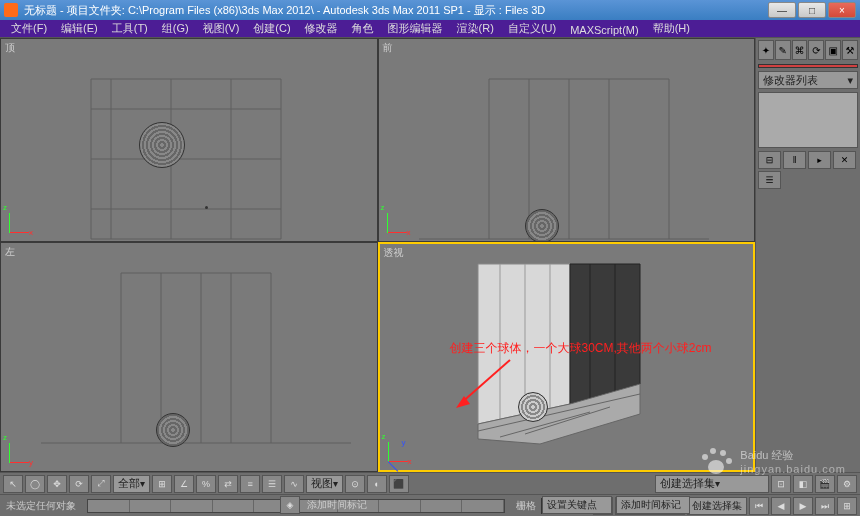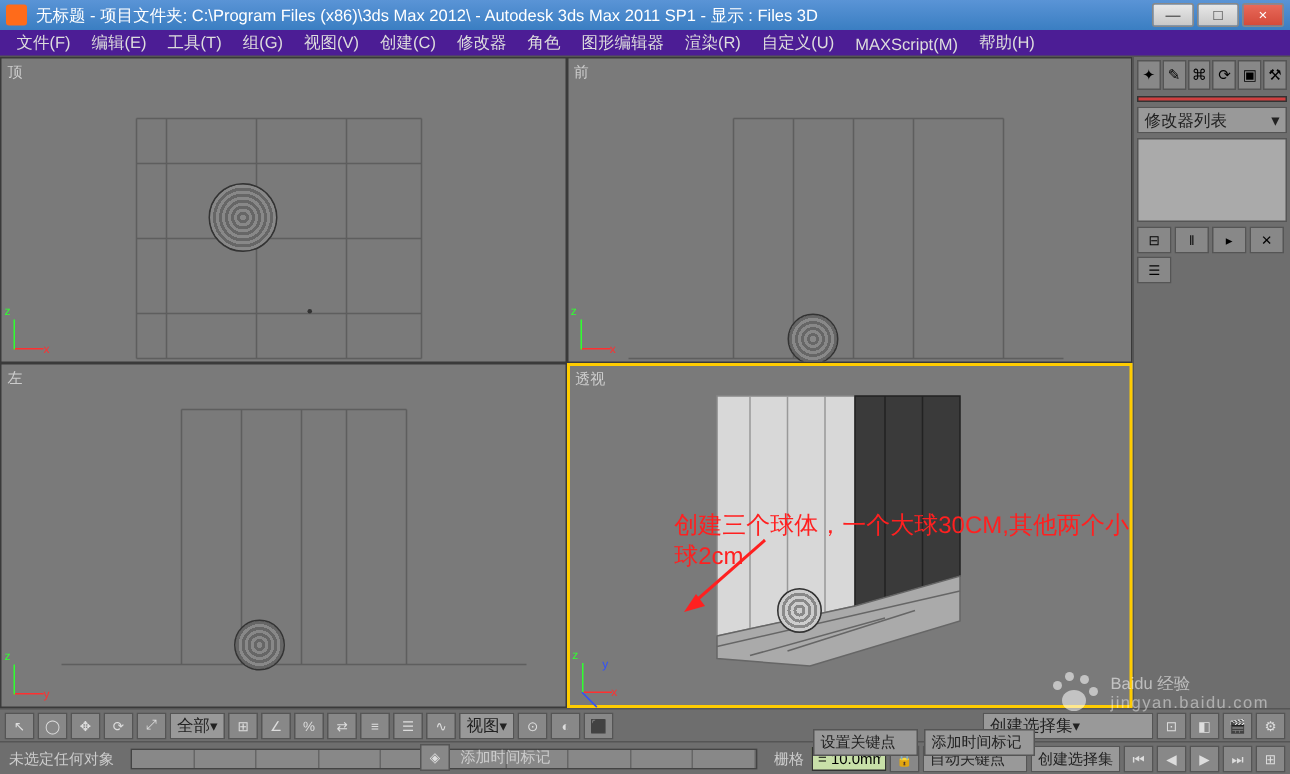--- a/index.html
+++ b/index.html
@@ -29,21 +29,21 @@
 .axes .lbl { position: absolute; font-size: 8px; }
 .sidepanel { width: 105px; background: #6e6e6e; border-left: 1px solid #555; padding: 2px; }
 .sp-tabs { display: flex; gap: 1px; height: 20px; margin-bottom: 4px; }
 .sp-tab { flex: 1; background: #888; border: 1px solid #555; display: flex; align-items: center; justify-content: center; cursor: pointer; font-size: 10px; }
 .sp-red { height: 4px; background: #d04040; border: 1px solid #333; margin-bottom: 3px; }
 .sp-dropdown { height: 18px; background: #999; border: 1px solid #555; display: flex; align-items: center; padding: 0 4px; font-size: 10px; color: #222; margin-bottom: 3px; cursor: pointer; }
 .sp-dropdown .arrow { margin-left: auto; }
 .sp-list { height: 56px; background: #aaa; border: 1px solid #555; margin-bottom: 3px; }
 .sp-btns { display: flex; gap: 2px; flex-wrap: wrap; }
 .sp-btn { width: 23px; height: 18px; background: #888; border: 1px solid #555; cursor: pointer; display: flex; align-items: center; justify-content: center; font-size: 9px; }
-.annotation { position: absolute; color: #ff2020; font-size: 16px; pointer-events: none; z-index: 20; }
+.annotation { position: absolute; color: #ff2020; font-size: 12px; pointer-events: none; z-index: 20; }
 .arrow-svg { position: absolute; pointer-events: none; z-index: 19; }
 .bottombar { position: absolute; bottom: 0; left: 0; right: 0; height: 44px; background: #6e6e6e; border-top: 1px solid #555; }
 .tb-row { height: 22px; display: flex; align-items: center; padding: 0 3px; gap: 2px; border-bottom: 1px solid #555; }
 .tb-btn { width: 20px; height: 18px; background: #888; border: 1px solid #555; cursor: pointer; display: flex; align-items: center; justify-content: center; font-size: 9px; color: #ddd; }
 .tb-select { height: 18px; background: #999; border: 1px solid #555; padding: 0 4px; font-size: 10px; color: #222; cursor: pointer; display: flex; align-items: center; }
 .tb-text { color: #ccc; font-size: 10px; padding: 0 3px; }
 .tb-input { height: 16px; background: #c8e0a8; border: 1px solid #333; padding: 0 3px; font-size: 10px; width: 50px; }
 .timeline { flex: 1; height: 14px; background: #888; border: 1px solid #444; margin: 0 6px; position: relative; }
 .tl-marks { position: absolute; inset: 0; display: flex; }
 .tl-mark { flex: 1; border-right: 1px solid #666; }
@@ -281,21 +281,21 @@
     <div class="tb-btn">⏮</div>
     <div class="tb-btn">◀</div>
     <div class="tb-btn">▶</div>
     <div class="tb-btn">⏭</div>
     <div class="tb-btn">⊞</div>
   </div>
   <div style="position:absolute;bottom:2px;left:280px;display:flex;gap:4px;align-items:center">
     <span class="tb-btn">◈</span>
     <span class="tb-text">添加时间标记</span>
   </div>
-  <div style="position:absolute;bottom:12px;right:170px;display:flex;gap:4px;align-items:center">
+  <div style="position:absolute;bottom:2px;right:170px;display:flex;gap:4px;align-items:center">
     <div class="tb-select" style="width:70px">设置关键点</div>
     <div class="tb-select" style="width:74px">添加时间标记</div>
   </div>
 </div>
 
 <div class="watermark">
   <div class="paw">
     <div style="width:16px;height:14px;left:8px;top:14px"></div>
     <div style="width:6px;height:6px;left:2px;top:8px"></div>
     <div style="width:6px;height:6px;left:10px;top:2px"></div>

